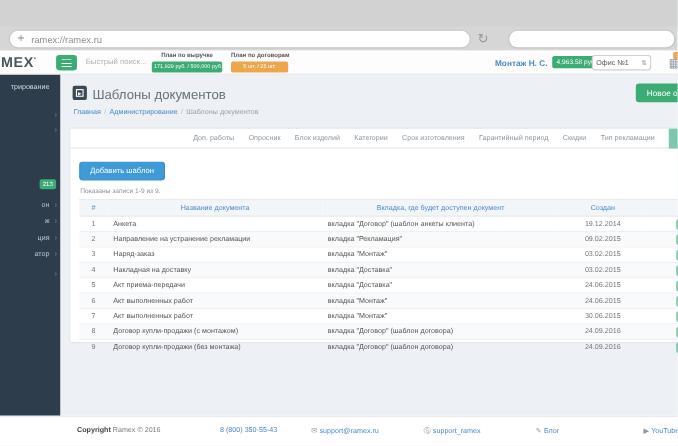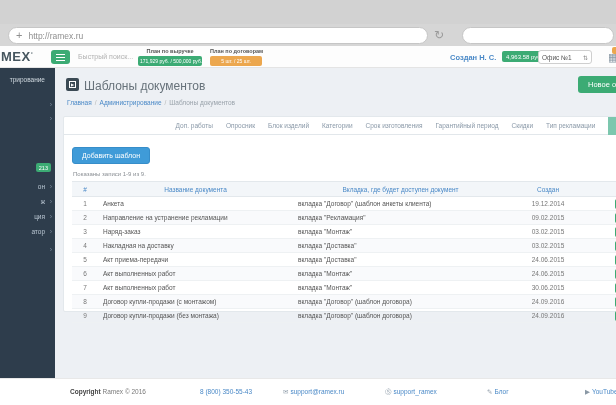--- a/index.html
+++ b/index.html
@@ -91,41 +91,41 @@
   .f-ic { color:#8a98a5; margin-right:2px; font-size:6.5px; }
   .bold { font-weight:bold; color:#444; }
 </style>
 </head>
 <body>
 
 <div class="chrome">
   <div class="chrome-top"></div>
   <div class="url-field">
     <span class="plus-ic">+</span>
-    <span class="url-text">http://ramex.ru</span>
+    <span class="url-text">ramex://ramex.ru</span>
   </div>
   <span class="reload-ic">↻</span>
   <div class="search-field"></div>
 </div>
 
 <div class="topbar">
   <div class="logo"><span>MEX</span><sup>°</sup></div>
   <div class="hamburger">
       <span class="bars"></span>
     </div>
   <span class="quick-search">Быстрый поиск...</span>
   <div class="plan plan-rev">
     <div class="plan-label">План по выручке</div>
     <div class="plan-badge badge-green">171,929 руб. / 500,000 руб.</div>
   </div>
   <div class="plan plan-con">
     <div class="plan-label">План по договорам</div>
     <div class="plan-badge badge-orange">5 шт. / 25 шт.</div>
   </div>
-  <span class="user-name">Создан Н. С.</span>
+  <span class="user-name">Монтаж Н. С.</span>
   <span class="balance">4,963.58 руб.</span>
   <div class="office-select">
     <span>Офис №1</span>
     <span class="office-arrows">⇅</span>
   </div>
   <span class="apps-ic">▦</span>
   <span class="apps-badge"></span>
 </div>
 
 <div class="sidebar">

